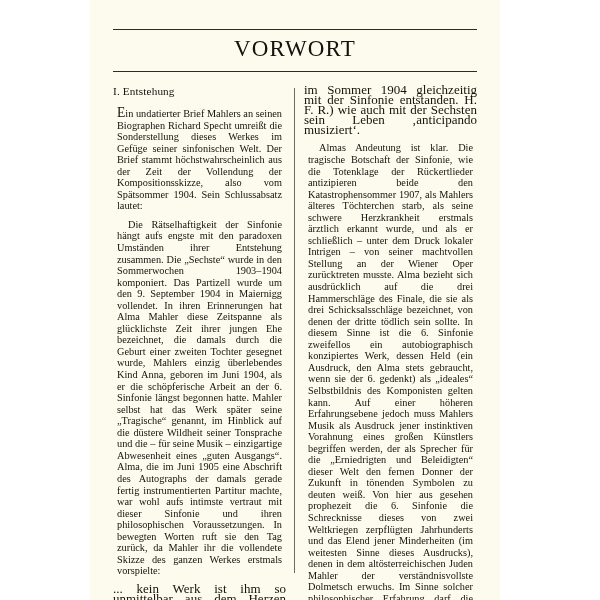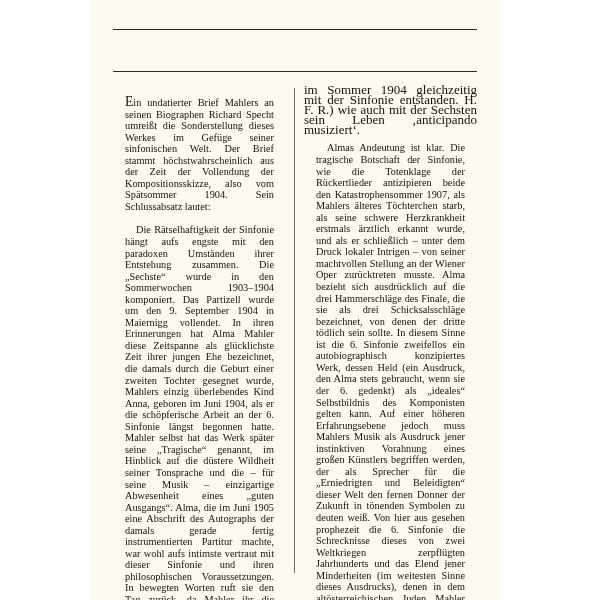--- a/index.html
+++ b/index.html
@@ -73,21 +73,21 @@
 
   h2.section-head {
     margin: 0 0 11px 0;
     font-size: 11.2px;
     font-weight: normal;
     letter-spacing: 0.15px;
     color: #15110c;
   }
 
   p.body {
-    margin: 12px;
+    margin: 4px;
     font-size: 10.3px;
     line-height: 11.55px;
     text-align: justify;
     text-justify: inter-word;
     hyphens: manual;
     color: #15110c;
   }
   p.body.indent { text-indent: 11px; }
   p.body.noindent { text-indent: 0; }
 
@@ -107,28 +107,30 @@
     line-height: 10px;
   }
 </style>
 </head>
 <body>
 
 <div id="page">
 
   <div class="rule top"></div>
 
+  <div id="title">VORWORT</div>
 
   <div class="rule bottom"></div>
 
   <div id="columns">
 
     <div id="vrule"></div>
 
     <div class="col col-left">
+      <h2 class="section-head">I. Entstehung</h2>
 
       <p class="body noindent"><span class="dropinit">E</span><span>in undatierter Brief Mahlers an seinen Biographen Richard Specht umreißt die Sonderstellung dieses Werkes im Gefüge seiner sinfonischen Welt. Der Brief stammt höchstwahrscheinlich aus der Zeit der Vollendung der Kompositionsskizze, also vom Spätsommer 1904. Sein Schlussabsatz lautet:</span></p>
 
 
       <p class="body indent gap">Die Rätselhaftigkeit der Sinfonie hängt aufs engste mit den paradoxen Umständen ihrer Entstehung zusammen. Die „Sechste“ wurde in den Sommerwochen 1903–1904 komponiert. Das Partizell wurde um den 9. September 1904 in Maiernigg vollendet. In ihren Erinnerungen hat Alma Mahler diese Zeitspanne als glücklichste Zeit ihrer jungen Ehe bezeichnet, die damals durch die Geburt einer zweiten Tochter gesegnet wurde, Mahlers einzig überlebendes Kind Anna, geboren im Juni 1904, als er die schöpferische Arbeit an der 6. Sinfonie längst begonnen hatte. Mahler selbst hat das Werk später seine „Tragische“ genannt, im Hinblick auf die düstere Wildheit seiner Tonsprache und die – für seine Musik – einzigartige Abwesenheit eines „guten Ausgangs“. Alma, die im Juni 1905 eine Abschrift des Autographs der damals gerade fertig instrumentierten Partitur machte, war wohl aufs intimste vertraut mit dieser Sinfonie und ihren philosophischen Voraussetzungen. In bewegten Worten ruft sie den Tag zurück, da Mahler ihr die vollendete Skizze des ganzen Werkes erstmals vorspielte:</p>
 
       <p class="quote">... kein Werk ist ihm so unmittelbar aus dem Herzen geflossen wie dieses. Wir weinten damals beide. So tief fühlten wir diese Musik und was sie vorahnend verriet. Die Sechste ist sein allerpersönlichstes Werk und ein prophetisches obendrein. Er hat sowohl mit den Kindertotenliedern (von denen mindestens zwei</p>
     </div>
 
     <div class="col col-right">

